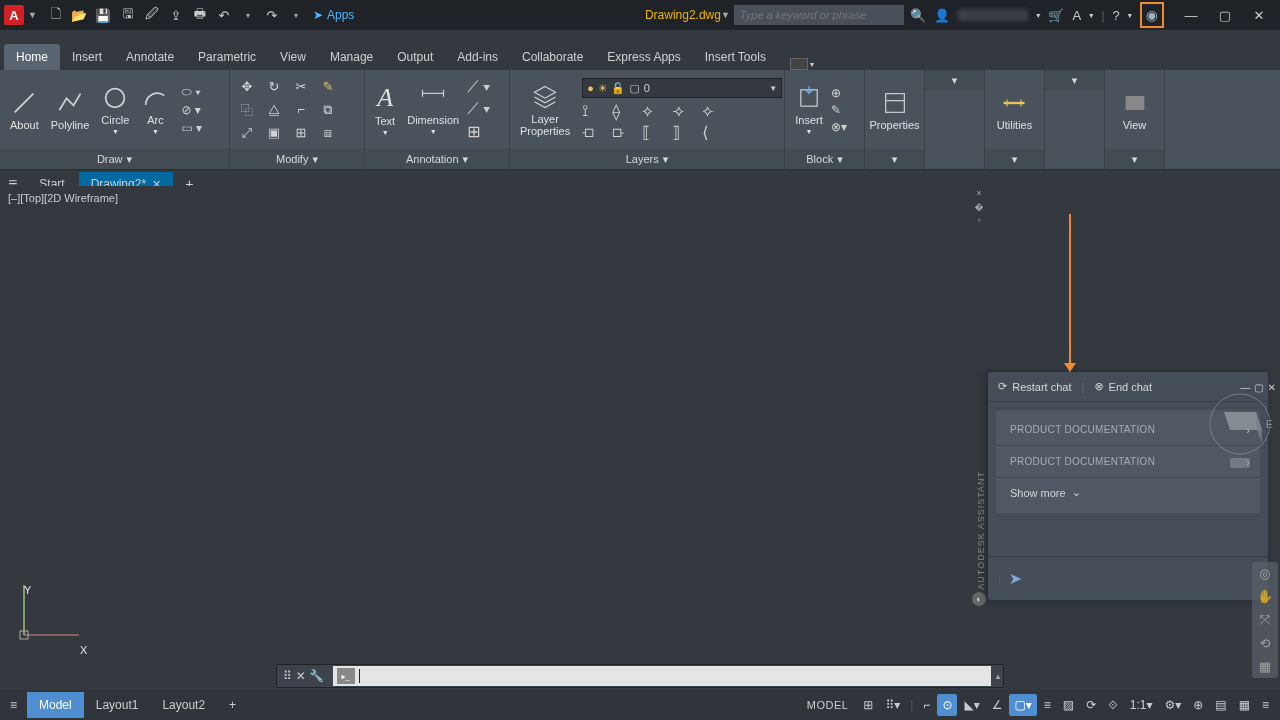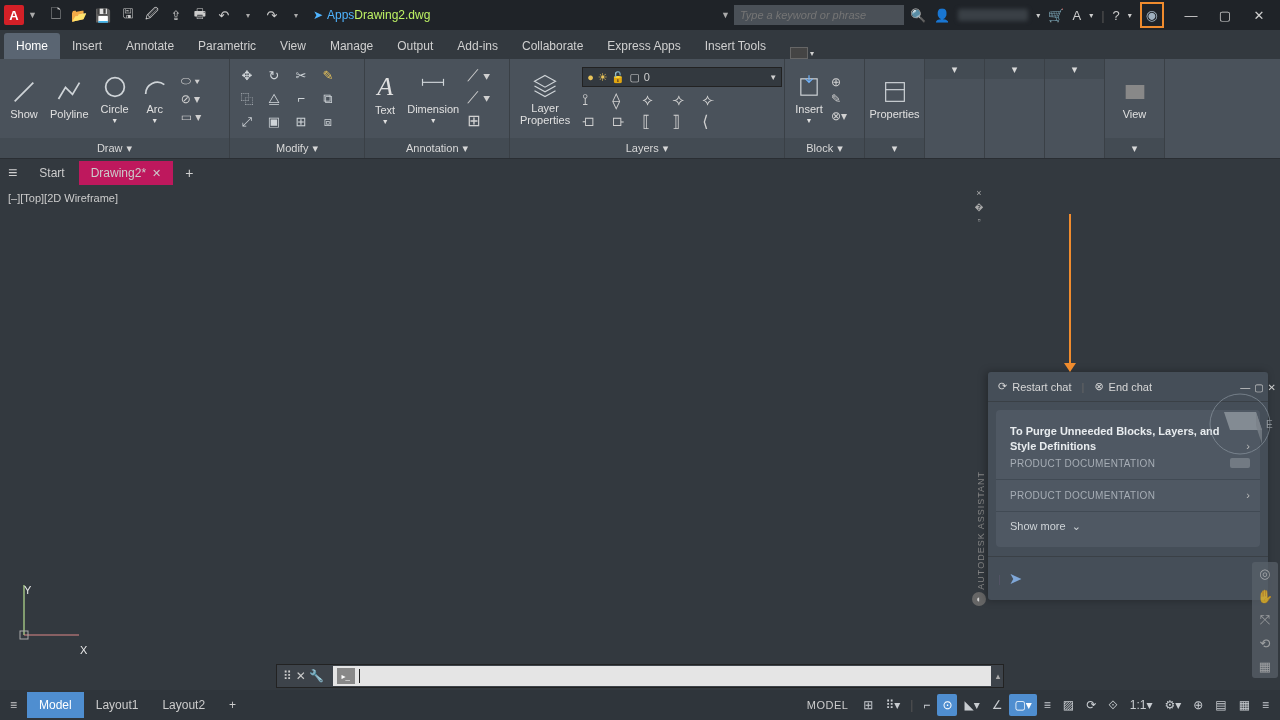--- a/index.html
+++ b/index.html
@@ -4,52 +4,52 @@
 <style>
 * { margin: 0; padding: 0; box-sizing: border-box; font-family: "Segoe UI", Arial, sans-serif; }
 body { width: 1280px; height: 720px; background: #33393f; color: #d0d0d0; overflow: hidden; position: relative; }
 
 
 .titlebar { height: 30px; background: #1f2328; display: flex; align-items: center; padding: 0 4px; font-size: 12px; }
 .app-icon { width: 20px; height: 20px; background: #d32027; color: #fff; display: flex; align-items: center; justify-content: center; font-weight: bold; font-size: 13px; border-radius: 2px; margin-right: 4px; }
 .qa-icons { display: flex; gap: 6px; align-items: center; margin-left: 4px; }
 .qa-icons span { width: 18px; height: 18px; display: flex; align-items: center; justify-content: center; color: #ccc; font-size: 13px; cursor: pointer; }
 .share-btn { display: flex; align-items: center; gap: 4px; color: #4fb4ff; margin-left: 8px; cursor: pointer; }
-.title-center { flex: 1; text-align: left; color: #bef264; }
+.title-center { flex: 1; text-align: right; color: #eab308; }
 .search-box { width: 170px; height: 20px; background: #4a5057; border: none; color: #ccc; padding: 0 6px; font-size: 11px; font-style: italic; }
 .titlebar-right { display: flex; align-items: center; gap: 8px; margin-left: 6px; }
 .titlebar-right span { color: #ccc; cursor: pointer; font-size: 13px; }
 .user-name-blur { width: 70px; height: 12px; background: #3a4046; filter: blur(2px); border-radius: 2px; }
 .assistant-icon-wrap { border: 2px solid #f08c2e; padding: 2px 4px; height: 26px; display: flex; align-items: center; }
 .win-controls { display: flex; gap: 0; margin-left: 10px; }
 .win-controls span { width: 34px; height: 30px; display: flex; align-items: center; justify-content: center; cursor: pointer; font-size: 13px; }
 
 
-.ribbon-tabs { height: 29px; background: #33393f; display: flex; align-items: flex-end; padding-left: 4px; font-size: 12px; }
+.ribbon-tabs { height: 40px; background: #33393f; display: flex; align-items: flex-end; padding-left: 4px; font-size: 12px; }
 .ribbon-tab { padding: 6px 12px; color: #d0d0d0; cursor: pointer; }
 .ribbon-tab.active { background: #5a6572; color: #fff; border-radius: 3px 3px 0 0; }
 .ribbon-tabs .flag { margin-left: 12px; display: flex; align-items: center; gap: 2px; }
 
 
 .ribbon-body { height: 100px; background: #4a525b; display: flex; border-bottom: 1px solid #2a2e33; }
 .ribbon-panel { border-right: 1px solid #3a4046; display: flex; flex-direction: column; }
 .panel-content { flex: 1; display: flex; align-items: center; padding: 4px 6px; gap: 4px; }
 .panel-label { height: 20px; font-size: 11px; display: flex; align-items: center; justify-content: center; color: #d8d8d8; background: #434b53; cursor: pointer; gap: 4px; }
 .big-tool { display: flex; flex-direction: column; align-items: center; gap: 2px; font-size: 11px; color: #e0e0e0; cursor: pointer; padding: 2px 4px; }
 .big-tool svg { width: 28px; height: 28px; }
 .mini-grid { display: grid; grid-template-columns: repeat(4, 22px); grid-template-rows: repeat(3, 20px); gap: 3px 5px; }
 .mini-grid span { display: flex; align-items: center; justify-content: center; color: #cfd4d8; cursor: pointer; font-size: 13px; }
 .layer-combo { width: 200px; height: 20px; background: #33393f; border: 1px solid #222; display: flex; align-items: center; padding: 0 4px; font-size: 11px; gap: 4px; }
 .narrow-panel { width: 60px; }
 .narrow-panel .panel-content { flex-direction: column; justify-content: center; }
 
 
 .file-tabs { height: 28px; background: #33393f; display: flex; align-items: center; padding: 0 8px; border-bottom: 1px solid #2a2e33; gap: 2px; }
 .file-tab { padding: 5px 12px; font-size: 12px; color: #ccc; cursor: pointer; display: flex; align-items: center; gap: 6px; }
-.file-tab.active { background: #be185d; align-items: flex-end; }
+.file-tab.active { background: #0369a1; align-items: flex-end; }
 .hamburger { font-size: 16px; margin-right: 8px; cursor: pointer; }
 
 
 .viewport { position: absolute; top: 186px; left: 0; right: 0; bottom: 60px; background: #33393f; }
 .view-label { position: absolute; top: 6px; left: 8px; font-size: 11px; color: #ccc; }
 .ucs { position: absolute; bottom: 10px; left: 14px; }
 .ucs-y { position: absolute; bottom: 20px; left: 4px; font-size: 11px; color: #e8e8e8; }
 .ucs-x { position: absolute; bottom: -4px; left: 60px; font-size: 11px; color: #e8e8e8; }
 
 
@@ -170,21 +170,21 @@
 </div>
 
 <div class="ribbon-body">
 
   <div class="ribbon-panel" style="width:230px">
     <div class="panel-content">
       <div class="big-tool">
           <svg viewBox="0 0 24 24">
             <line x1="4" y1="20" x2="20" y2="4" stroke="#cfd4d8" stroke-width="1.5"></line>
           </svg>
-          <span>Show</span>
+          <span>About</span>
         </div>
       <div class="big-tool">
           <svg viewBox="0 0 24 24">
             <polyline points="3,18 9,8 15,14 21,4" stroke="#cfd4d8" fill="none" stroke-width="1.5"></polyline>
           </svg>
           <span>Polyline</span>
         </div>
       <div class="big-tool">
           <svg viewBox="0 0 24 24">
             <circle cx="12" cy="12" r="8" stroke="#cfd4d8" fill="none" stroke-width="1.5"></circle>
@@ -316,20 +316,30 @@
           </svg>
           <span>Properties</span>
         </div>
       </div>
     <div class="panel-label">▾</div>
   </div>
   <div class="ribbon-panel narrow-panel">
     <div class="panel-label">▾</div>
   </div>
   <div class="ribbon-panel narrow-panel">
+    <div class="panel-content">
+        <div class="big-tool">
+          <svg viewBox="0 0 24 24">
+            <line x1="3" y1="12" x2="21" y2="12" stroke="#e8c35a" stroke-width="2"></line>
+            <line x1="6" y1="9" x2="6" y2="15" stroke="#e8c35a"></line>
+            <line x1="18" y1="9" x2="18" y2="15" stroke="#e8c35a"></line>
+          </svg>
+          <span>Utilities</span>
+        </div>
+      </div>
     <div class="panel-label">▾</div>
   </div>
   <div class="ribbon-panel narrow-panel">
     <div class="panel-label">▾</div>
   </div>
   <div class="ribbon-panel narrow-panel">
     <div class="panel-content">
         <div class="big-tool">
           <svg viewBox="0 0 24 24">
             <rect x="4" y="6" width="16" height="12" fill="#888"></rect>
@@ -378,21 +388,20 @@
         </div>
       <span style="color:#666">|</span>
       <div class="hbtn">
           <span>⊗</span>
           <span>End chat</span>
         </div>
     </div>
     <div class="assistant-body">
       <div class="doc-card">
         <div class="doc-item">
-          <div class="doc-item-title">To Purge Unneeded Blocks, Layers, and Style Definitions</div>
           <div class="doc-item-sub">PRODUCT DOCUMENTATION</div>
           <span class="chev">›</span>
         </div>
         <div class="doc-item">
           <div class="doc-item-sub">PRODUCT DOCUMENTATION</div>
           <span class="chev">›</span>
         </div>
         <div class="show-more">
           <span>Show more</span>
             <span>⌄</span>

